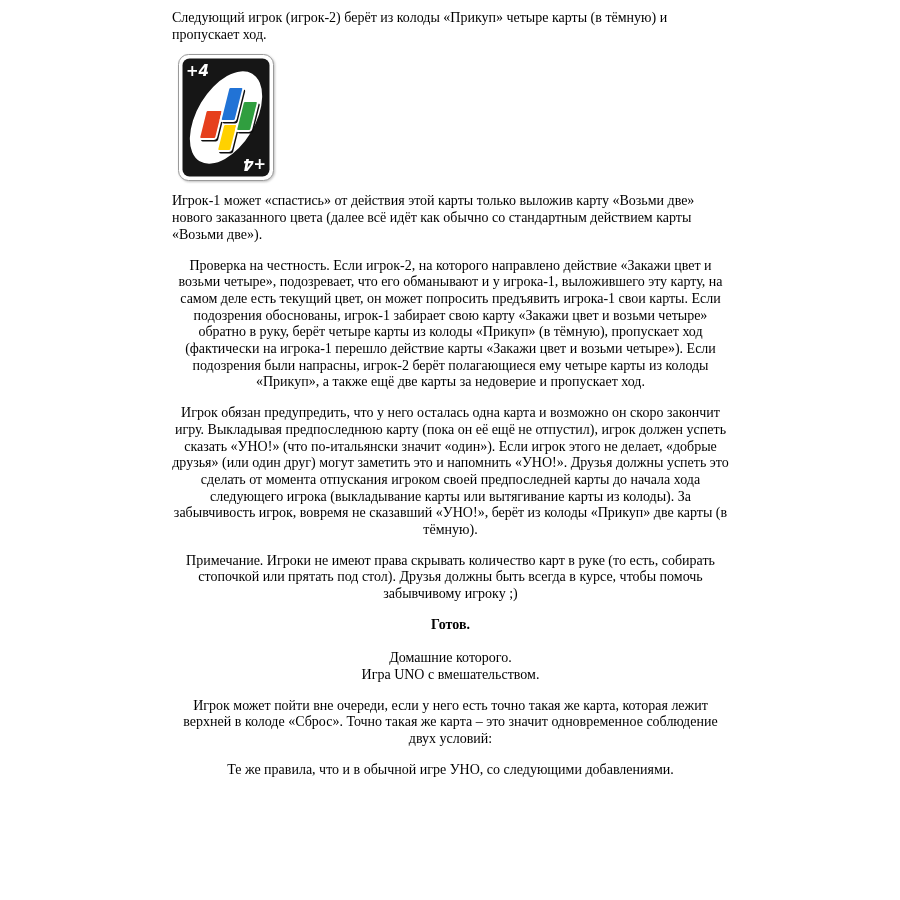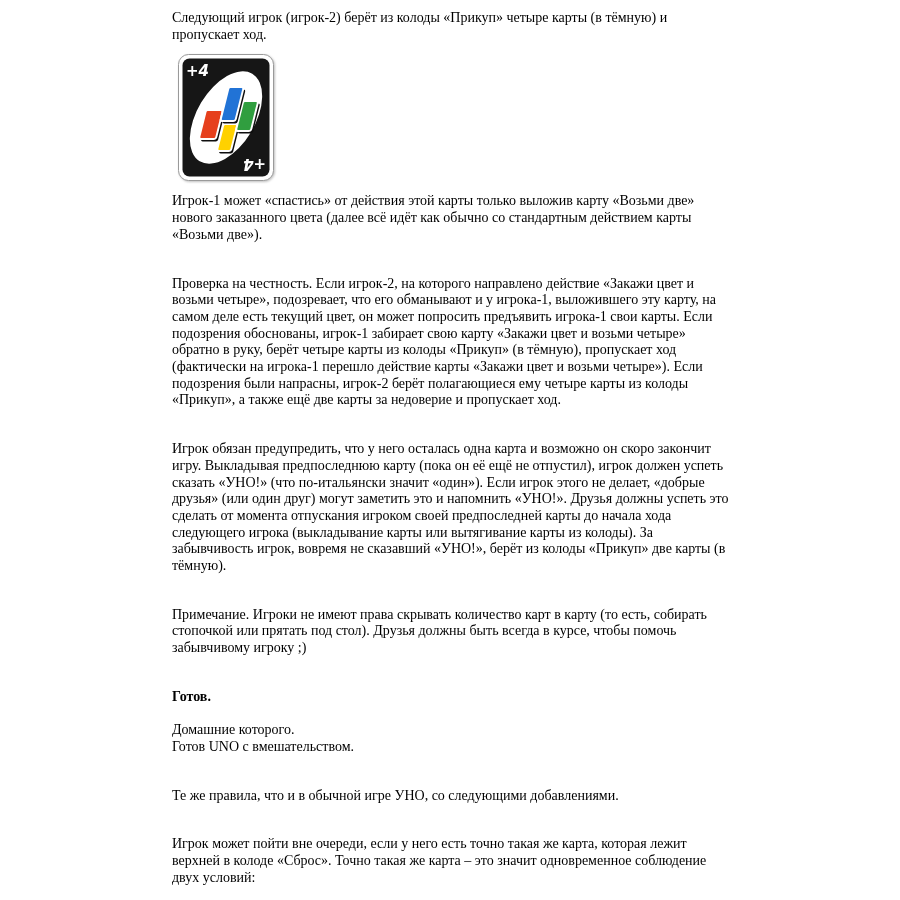--- a/index.html
+++ b/index.html
@@ -28,21 +28,22 @@
     color: #000000;
     font-size: 14px;
     line-height: 16.7px;
     text-align: left;
   }
   .content p {
     margin: 0;
     padding: 0;
   }
   .content p.gap {
-    margin-top: 32px;
+    margin-top: 14px;
+    text-align: center;
   }
   .bold {
     font-weight: bold;
   }
   .card-block {
     margin: 11px 0 12px 6px;
     width: 96px;
     height: 127px;
   }
   .card-block svg {
@@ -102,32 +103,32 @@
     <p class="gap">
       <span>Проверка на честность. Если игрок-2, на которого направлено действие «Закажи цвет и возьми четыре», подозревает, что его обманывают и у игрока-1, выложившего эту карту, на самом деле есть текущий цвет, он может попросить предъявить игрока-1 свои карты. Если подозрения обоснованы, игрок-1 забирает свою карту «Закажи цвет и возьми четыре» обратно в руку, берёт четыре карты из колоды «Прикуп» (в тёмную), пропускает ход (фактически на игрока-1 перешло действие карты «Закажи цвет и возьми четыре»). Если подозрения были напрасны, игрок-2 берёт полагающиеся ему четыре карты из колоды «Прикуп», а также ещё две карты за недоверие и пропускает ход.</span>
     </p>
 
 
     <p class="gap">
       <span>Игрок обязан предупредить, что у него осталась одна карта и возможно он скоро закончит игру. Выкладывая предпоследнюю карту (пока он её ещё не отпустил), игрок должен успеть сказать «УНО!» (что по-итальянски значит «один»). Если игрок этого не делает, «добрые друзья» (или один друг) могут заметить это и напомнить «УНО!». Друзья должны успеть это сделать от момента отпускания игроком своей предпоследней карты до начала хода следующего игрока (выкладывание карты или вытягивание карты из колоды). За забывчивость игрок, вовремя не сказавший «УНО!», берёт из колоды «Прикуп» две карты (в тёмную).</span>
     </p>
 
     <p class="gap">
-      <span>Примечание. Игроки не имеют права скрывать количество карт в карту (то есть, собирать стопочкой или прятать под стол). Друзья должны быть всегда в курсе, чтобы помочь забывчивому игроку ;)</span>
+      <span>Примечание. Игроки не имеют права скрывать количество карт в руке (то есть, собирать стопочкой или прятать под стол). Друзья должны быть всегда в курсе, чтобы помочь забывчивому игроку ;)</span>
     </p>
 
     <p class="gap">
       <span class="bold">Готов.</span><br>
       <br>
       <span>Домашние которого.</span><br>
-      <span>Готов UNO с вмешательством.</span>
+      <span>Игра UNO с вмешательством.</span>
+    </p>
+
+    <p class="gap">
+      <span>Игрок может пойти вне очереди, если у него есть точно такая же карта, которая лежит верхней в колоде «Сброс». Точно такая же карта – это значит одновременное соблюдение двух условий:</span>
     </p>
 
     <p class="gap">
       <span>Те же правила, что и в обычной игре УНО, со следующими добавлениями.</span>
     </p>
 
-    <p class="gap">
-      <span>Игрок может пойти вне очереди, если у него есть точно такая же карта, которая лежит верхней в колоде «Сброс». Точно такая же карта – это значит одновременное соблюдение двух условий:</span>
-    </p>
-
   </div>
 </div>
 
 </body></html>

